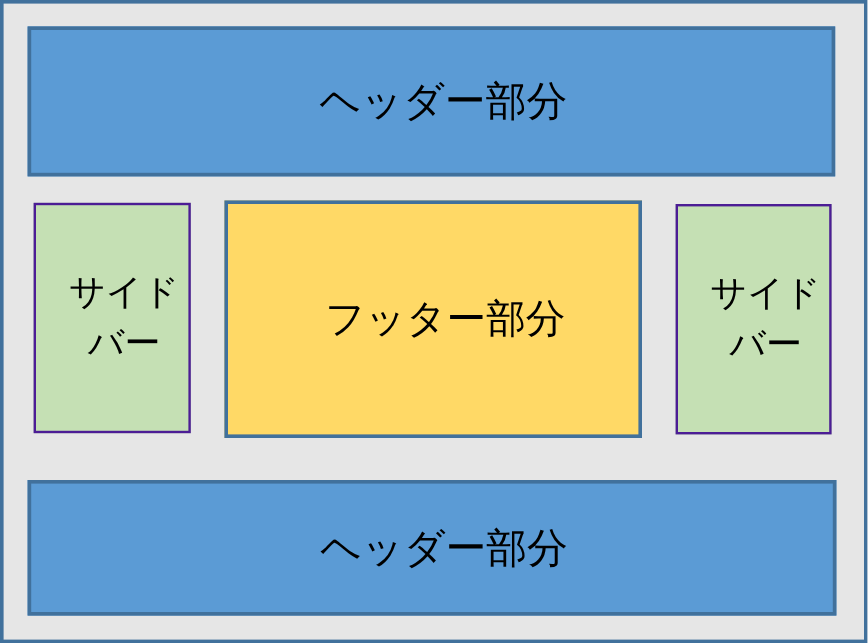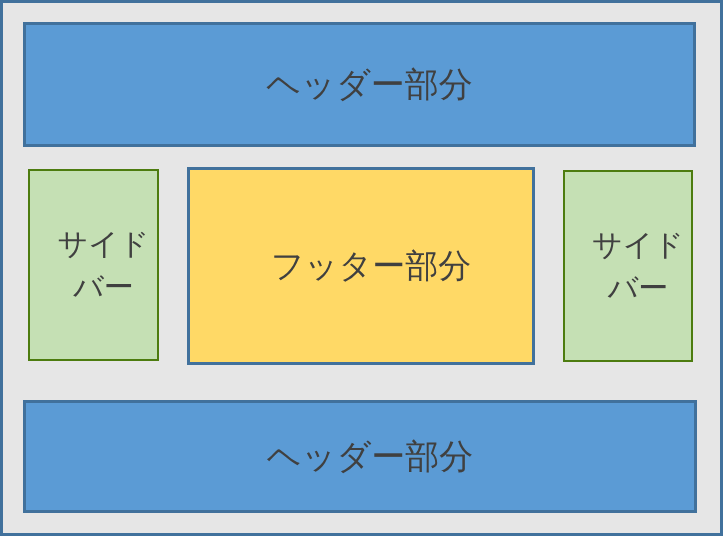--- a/index.html
+++ b/index.html
@@ -17,21 +17,21 @@
     overflow: hidden;
     font-family: "Liberation Sans", "DejaVu Sans", sans-serif;
   }
   .block {
     position: absolute;
     box-sizing: border-box;
     display: flex;
     align-items: center;
     justify-content: center;
     text-align: center;
-    color: #404040;
+    color: #000000;
     padding-left: 20px;
   }
   .label {
     display: inline-block;
     white-space: nowrap;
   }
   .block.header {
     left: 20px; top: 19px;
     width: 673px; height: 125px;
     background: #5B9BD5;
@@ -47,21 +47,21 @@
   }
   .block.content {
     left: 184px; top: 164px;
     width: 348px; height: 198px;
     background: #FFD966;
     border: 3px solid #41719C;
     font-size: 33px;
   }
   .block.sidebar {
     background: #C5E0B4;
-    border: 2px solid #4d7c0f;
+    border: 2px solid #4c1d95;
     font-size: 30px;
   }
   .block.sidebar-left {
     left: 25px; top: 166px;
     width: 131px; height: 192px;
   }
   .block.sidebar-right {
     left: 560px; top: 167px;
     width: 130px; height: 192px;
   }

